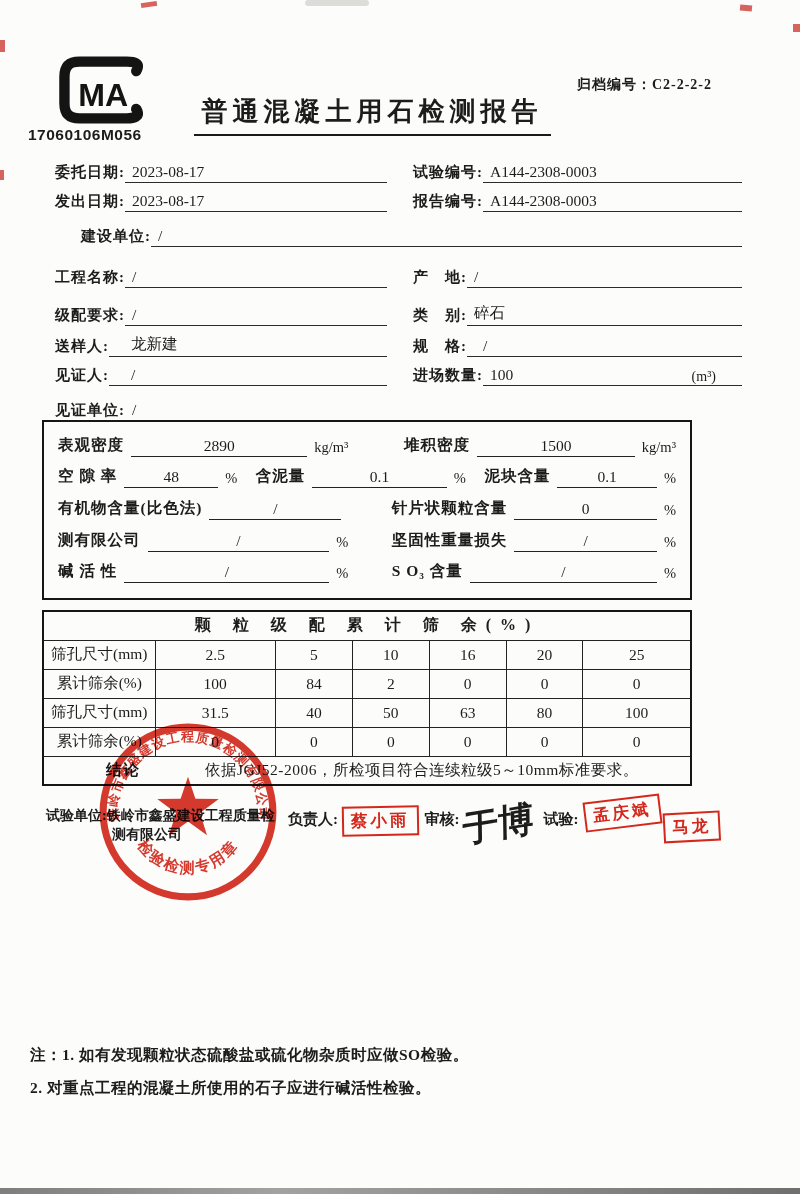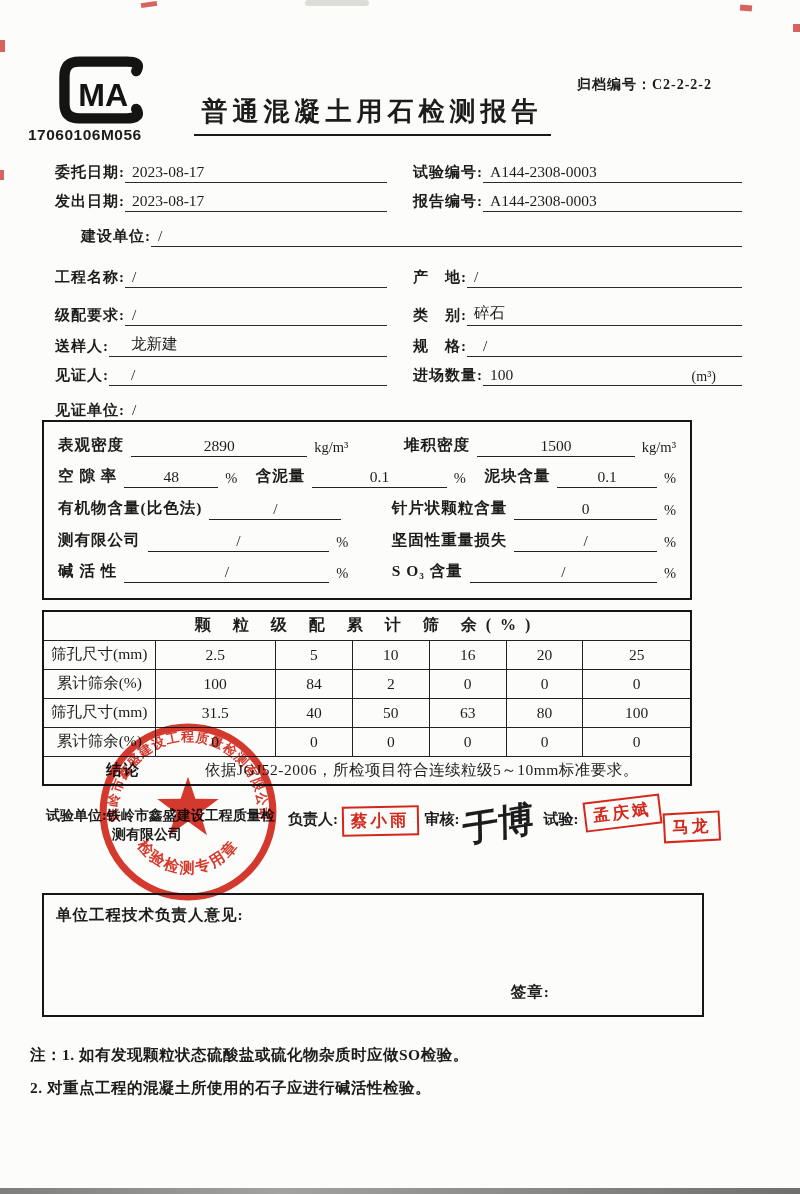--- a/index.html
+++ b/index.html
@@ -350,24 +350,20 @@
     <circle cx="95" cy="95" r="84" fill="none" stroke="#d4281c" stroke-width="7"></circle>
     <polygon fill="#d4281c" points="95,60 102.3,81.9 125.4,82.1 106.9,95.9 113.8,117.9 95,104.5 76.2,117.9 83.1,95.9 64.6,82.1 87.7,81.9"></polygon>
     <text font-size="13" fill="#d4281c" font-weight="700" letter-spacing="1">
       <textPath href="#arcTop" startOffset="50%" text-anchor="middle">铁岭市鑫盛建设工程质量检测有限公司</textPath>
     </text>
     <text font-size="15" fill="#d4281c" font-weight="700" letter-spacing="2">
       <textPath href="#arcBot" startOffset="50%" text-anchor="middle">检验检测专用章</textPath>
     </text>
   </svg>
 
-  <div class="opinion-box">
-    <div class="op-title">单位工程技术负责人意见:</div>
-    <div class="op-seal">签章:</div>
-  </div>
 
   <div class="notes">
     <div class="nrow">
       <span>注：</span>
       <span>1. 如有发现颗粒状态硫酸盐或硫化物杂质时应做SO检验。</span>
     </div>
     <div class="nrow n2">
       <span>2. 对重点工程的混凝土所使用的石子应进行碱活性检验。</span>
     </div>
   </div>

